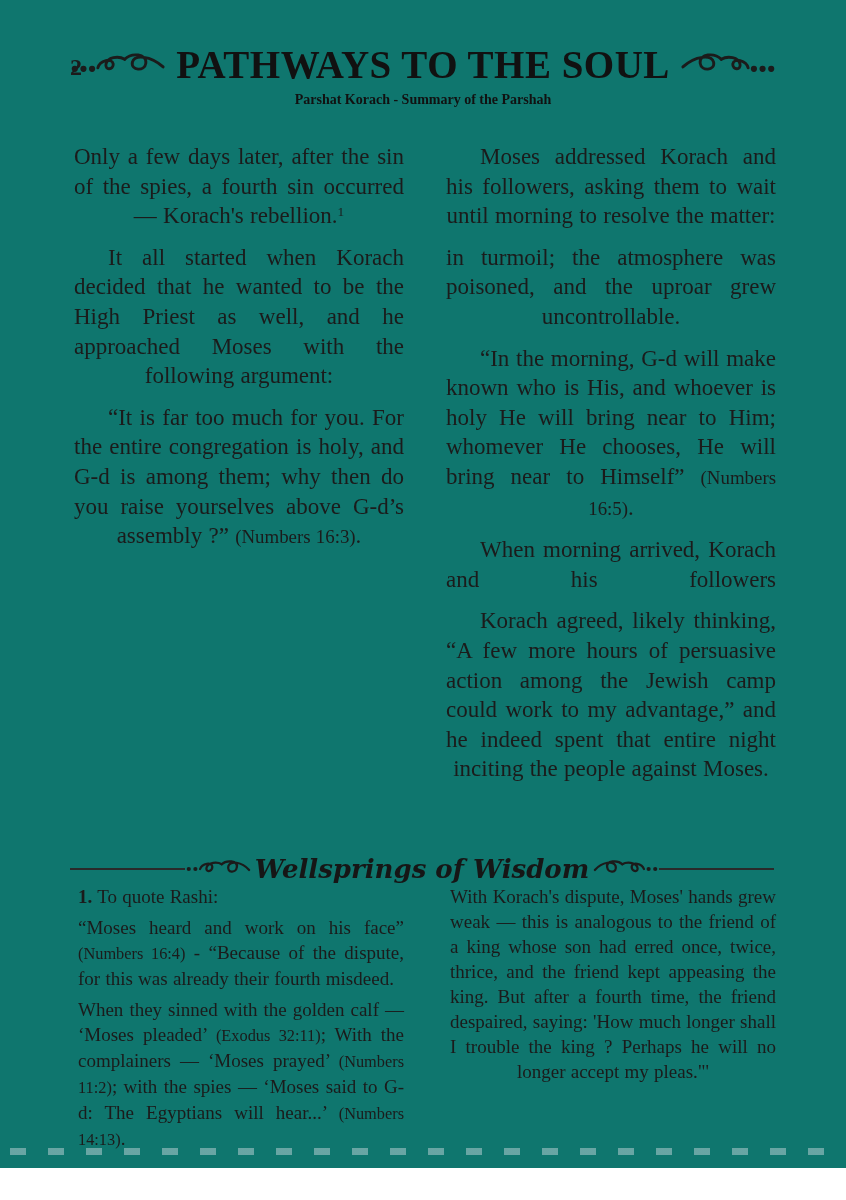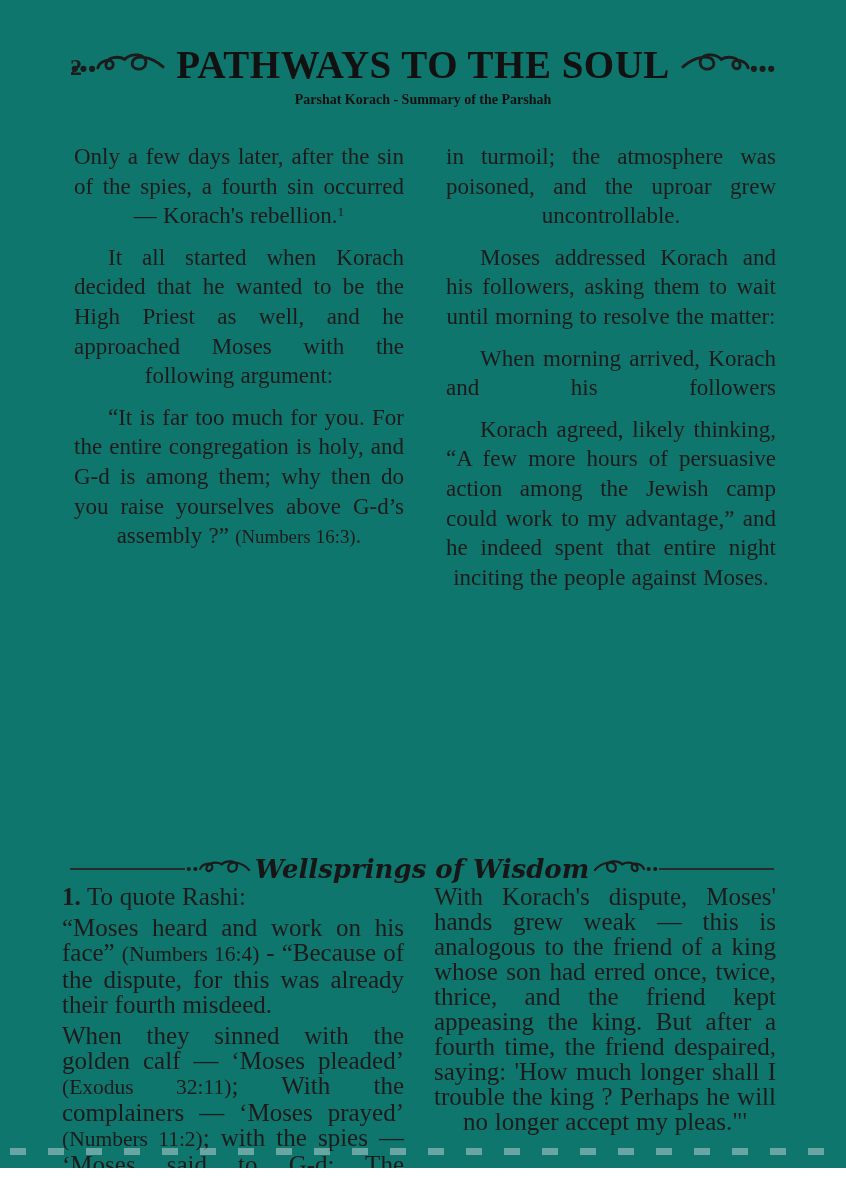--- a/index.html
+++ b/index.html
@@ -35,21 +35,21 @@
         display:flex;align-items:center;justify-content:space-between;}
   .rule{flex:1;height:2px;background:#2a2a2a;}
   .divider-title{font-family:"DejaVu Serif",serif;font-size:26px;font-weight:bold;
         font-style:italic;margin:0 4px;white-space:nowrap;color:#161616;}
   .sm-flourish{width:66px;height:20px;flex:0 0 auto;}
   .sm-flourish path{fill:none;stroke:#1b1b1b;stroke-width:2.4;stroke-linecap:round;}
   .sm-flourish circle{fill:#1b1b1b;}
   .sm-flourish.mirror{transform:scaleX(-1);}
   
   .columns.footnotes{top:884px;}
-  .footnotes .para{font-size:25px;line-height:25px;margin:0 0 6px 0;}
+  .footnotes .para{font-size:19px;line-height:25px;margin:0 0 6px 16px;}
   .footnotes .cite{font-size:0.86em;}
   
   .bleed{position:absolute;left:10px;right:10px;height:7px;
      background-image:repeating-linear-gradient(90deg,rgba(213,223,229,0.45) 0 16px,transparent 16px 38px);}
   .bleed.r1{top:1148px;}
   .bleed.r2{top:1168px;opacity:.6;}
   .bleed.r3{top:1188px;}
 </style>
 </head>
 <body>
@@ -79,22 +79,23 @@
     <div class="subtitle">Parshat Korach - Summary of the Parshah</div>
   </div>
 
   <div class="columns body">
     <div class="col">
         <p class="para last-center"><span>Only a few days later, after the sin of the spies, a fourth sin occurred — Korach's rebellion.</span><sup>1</sup></p>
         <p class="para indent last-center"><span>It all started when Korach decided that he wanted to be the High Priest as well, and he approached Moses with the following argument:</span></p>
         <p class="para indent last-center"><span>“It is far too much for you. For the entire congregation is holy, and G-d is among them; why then do you raise yourselves above G-d’s assembly ?” </span><span class="cite">(Numbers 16:3)</span><span>.</span></p>
       </div>
     <div class="col">
+        <p class="para indent last-center"><span>Moses addressed Korach and his followers, asking them to wait until morning to resolve the matter:</span></p>
         <p class="para last-center"><span>in turmoil; the atmosphere was poisoned, and the uproar grew uncontrollable.</span></p>
-        <p class="para indent last-center"><span>Moses addressed Korach and his followers, asking them to wait until morning to resolve the matter:</span></p>
+        <p class="para indent last-center"><span>“In the morning, G-d will make known who is His, and whoever is holy He will bring near to Him; whomever He chooses, He will bring near to Himself” </span><span class="cite">(Numbers 16:5)</span><span>.</span></p>
         <p class="para indent last-justify"><span>When morning arrived, Korach and his followers</span></p>
         <p class="para indent last-center"><span>Korach agreed, likely thinking, “A few more hours of persuasive action among the Jewish camp could work to my advantage,” and he indeed spent that entire night inciting the people against Moses.</span></p>
       </div>
   </div>
 
   <div class="footer-divider">
     <div class="rule"></div>
     <svg class="sm-flourish" viewBox="0 0 70 20">
       <circle cx="4" cy="10" r="2.2"></circle>
         <circle cx="11" cy="10" r="2.2"></circle>

